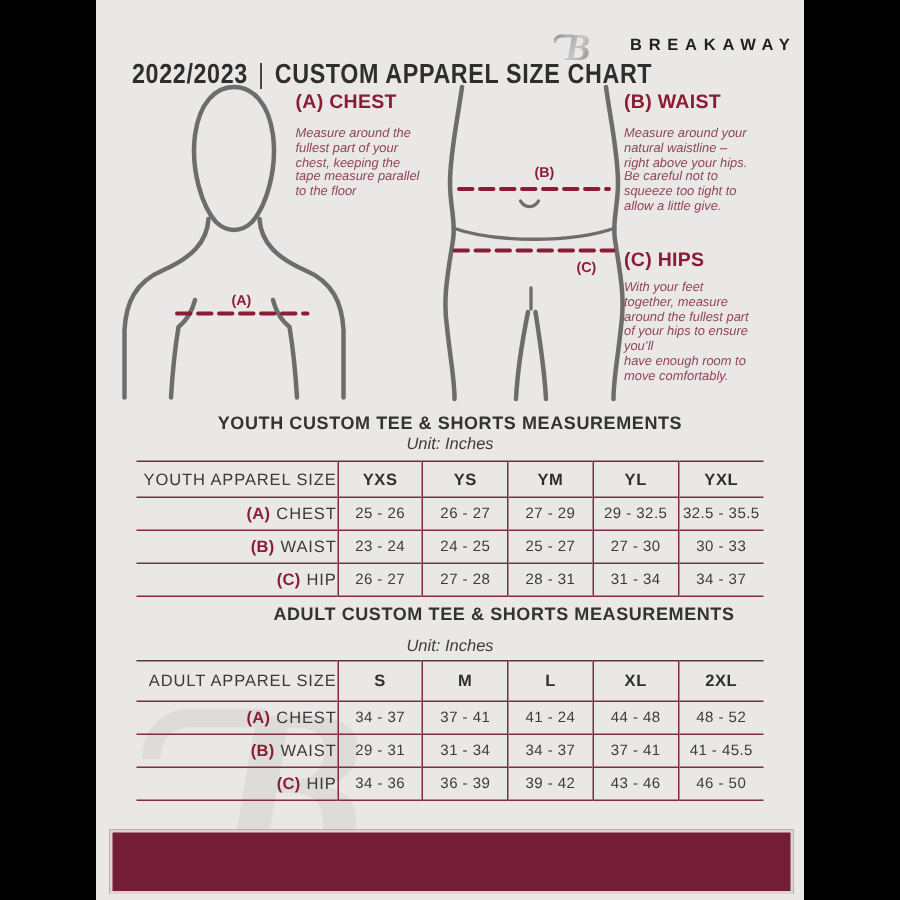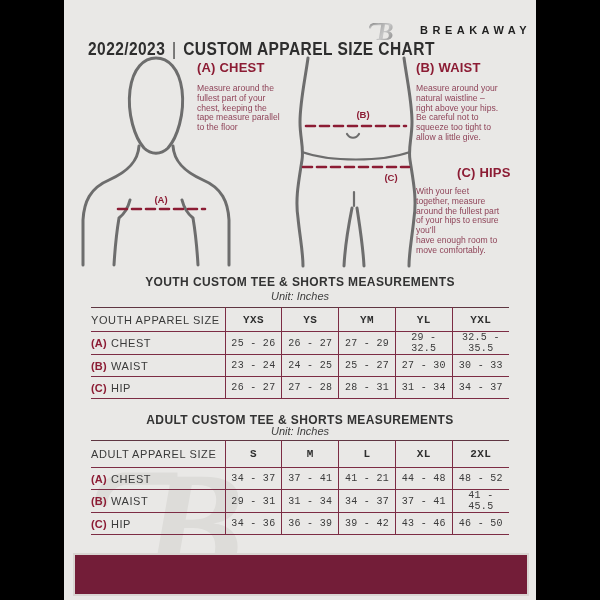--- a/index.html
+++ b/index.html
@@ -11,41 +11,41 @@
   
   .doc-header{left:88px;top:18px;white-space:nowrap;color:#2e2e2e;margin-top:20px;}
   .cond{display:inline-block;transform:scaleX(0.84);transform-origin:0 50%;
         font-weight:bold;font-size:18.5px;letter-spacing:.5px;}
   .cond .pipe{margin:0 8px;font-weight:normal;color:#3a3a3a;}
   .brand{left:420px;top:24px;font-size:11px;font-weight:bold;letter-spacing:4.5px;color:#1f1f1f;}
   .logo{left:369px;top:15px;}
 
   
   .m-head{font-size:13px;font-weight:bold;color:#8c1c34;letter-spacing:.2px;}
-  .m-body{font-size:8.6px;line-height:9.8px;color:#8f4459;
+  .m-body{font-size:8.6px;font-style:italic;line-height:9.8px;color:#8f4459;
           white-space:pre-line;width:110px;}
 
   
   .fig path,.fig line{fill:none;stroke-linecap:round;}
   .outline{stroke:#6d6d6d;stroke-width:3px;}
   .dash{stroke:#8c1c34;stroke-width:2.6px;stroke-dasharray:9 5;}
   .marker{font:bold 9.5px "Liberation Sans",sans-serif;fill:#8c1c34;}
 
   
   .sec-title{left:64px;width:472px;text-align:center;font-size:12px;font-weight:bold;
              color:#333;letter-spacing:.4px;}
   .sec-unit{left:64px;width:472px;text-align:center;font-size:11px;font-style:italic;color:#3d3d3d;}
 
   
   table.size{border-collapse:collapse;width:418px;table-layout:fixed;background:transparent;
              border-top:1.6px solid #5f3642;border-bottom:1.4px solid #7c2c44;}
   table.size td{border-top:1.4px solid #7c2c44;vertical-align:middle;padding:0;}
   table.size tr:first-child td{border-top:none;}
-  table.size td + td{border-left:1.4px solid #7c2c44;font-family:Liberation Mono, monospace;}
-  td.lbl{padding-left:12px;font-size:11px;color:#3a3a3a;letter-spacing:.6px;}
+  table.size td + td{border-left:1.4px solid #7c2c44;}
+  td.lbl{padding-left:12px;font-size:11px;color:#3a3a3a;letter-spacing:.6px;text-align:right;}
   td.lbl .pfx{font-weight:bold;color:#8c1c34;margin-right:4px;letter-spacing:.2px;}
   td.colhead{text-align:center;font-size:11px;font-weight:bold;color:#2f2f2f;letter-spacing:.4px;}
   td.val{text-align:center;font-size:10px;color:#3b3b3b;letter-spacing:.3px;margin-top:36px;}
   .hrow{height:24px;} .drow{height:22px;} .hrow2{height:27px;}
 
   
   .footer-bar{left:73px;top:553px;width:452px;height:39px;background:#731d38;
               border:2px solid #d9d5d2;}
   .watermark{left:90px;top:424px;}
 </style>
@@ -110,21 +110,21 @@
 to the floor</div>
 
   <div class="abs m-head" style="left:416px;top:60px;">(B) WAIST</div>
   <div class="abs m-body" style="left:416px;top:84px;">Measure around your
 natural waistline –
 right above your hips.
 Be careful not to
 squeeze too tight to
 allow a little give.</div>
 
-  <div class="abs m-head" style="left:416px;top:165px;margin-left:41px;">(C) HIPS</div>
+  <div class="abs m-head" style="left:416px;top:165px;">(C) HIPS</div>
   <div class="abs m-body" style="left:416px;top:187px;">With your feet
 together, measure
 around the fullest part
 of your hips to ensure
 you’ll
 have enough room to
 move comfortably.</div>
 
   <div class="abs sec-title" style="top:275px;">YOUTH CUSTOM TEE &amp; SHORTS MEASUREMENTS</div>
   <div class="abs sec-unit" style="top:290px;">Unit: Inches</div>
@@ -167,21 +167,21 @@
       <td class="lbl"><span class="pfx">(C)</span><span>HIP</span></td>
       <td class="val">26 - 27</td>
       <td class="val">27 - 28</td>
       <td class="val">28 - 31</td>
       <td class="val">31 - 34</td>
       <td class="val">34 - 37</td>
     </tr>
   </tbody>
     </table>
 
-  <div class="abs sec-title" style="top:413px;">ADULT CUSTOM TEE &amp; SHORTS MEASUREMENTS</div>
+  <div class="abs sec-title" style="top:402px;padding-left:36px;">ADULT CUSTOM TEE &amp; SHORTS MEASUREMENTS</div>
   <div class="abs sec-unit" style="top:425px;">Unit: Inches</div>
 
   <table class="size abs" style="left:91px;top:440px;">
     <colgroup>
         <col style="width:134px">
         <col>
         <col>
         <col>
         <col>
         <col>
@@ -192,21 +192,21 @@
       <td class="colhead">S</td>
       <td class="colhead">M</td>
       <td class="colhead">L</td>
       <td class="colhead">XL</td>
       <td class="colhead">2XL</td>
     </tr>
     <tr class="drow">
       <td class="lbl"><span class="pfx">(A)</span><span>CHEST</span></td>
       <td class="val">34 - 37</td>
       <td class="val">37 - 41</td>
-      <td class="val">41 - 21</td>
+      <td class="val">41 - 24</td>
       <td class="val">44 - 48</td>
       <td class="val">48 - 52</td>
     </tr>
     <tr class="drow">
       <td class="lbl"><span class="pfx">(B)</span><span>WAIST</span></td>
       <td class="val">29 - 31</td>
       <td class="val">31 - 34</td>
       <td class="val">34 - 37</td>
       <td class="val">37 - 41</td>
       <td class="val">41 - 45.5</td>

